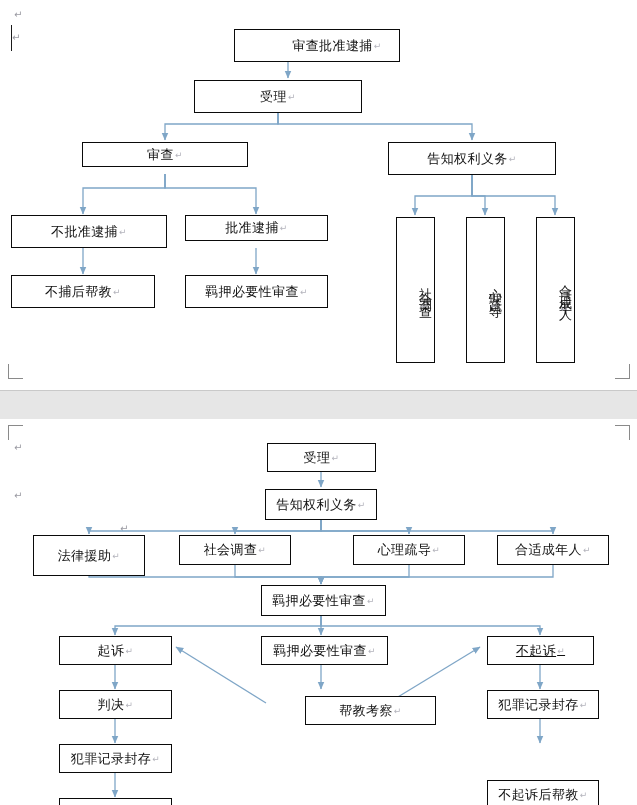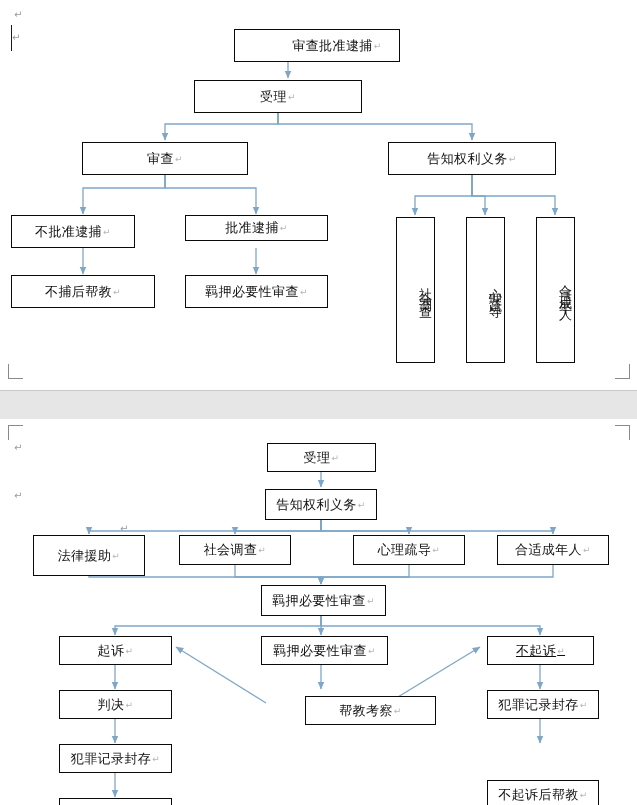--- a/index.html
+++ b/index.html
@@ -93,31 +93,31 @@
   <div class="node" style="left:234px;top:29px;width:166px;height:33px;padding-left:40px;">
     <span>审查批准逮捕</span>
       <span class="mk">↵</span>
   </div>
 
   <div class="node" style="left:194px;top:80px;width:168px;height:33px;">
     <span>受理</span>
       <span class="mk">↵</span>
   </div>
 
-  <div class="node" style="left:82px;top:142px;width:166px;height:33px;">
+  <div class="node" style="left:82px;top:142px;width:166px;height:25px;">
     <span>审查</span>
       <span class="mk">↵</span>
   </div>
 
   <div class="node" style="left:388px;top:142px;width:168px;height:33px;">
     <span>告知权利义务</span>
       <span class="mk">↵</span>
   </div>
 
-  <div class="node" style="left:11px;top:215px;width:124px;height:33px;">
+  <div class="node" style="left:11px;top:215px;width:156px;height:33px;">
     <span>不批准逮捕</span>
       <span class="mk">↵</span>
   </div>
 
   <div class="node" style="left:185px;top:215px;width:143px;height:26px;">
     <span>批准逮捕</span>
       <span class="mk">↵</span>
   </div>
 
   <div class="node" style="left:11px;top:275px;width:144px;height:33px;">

